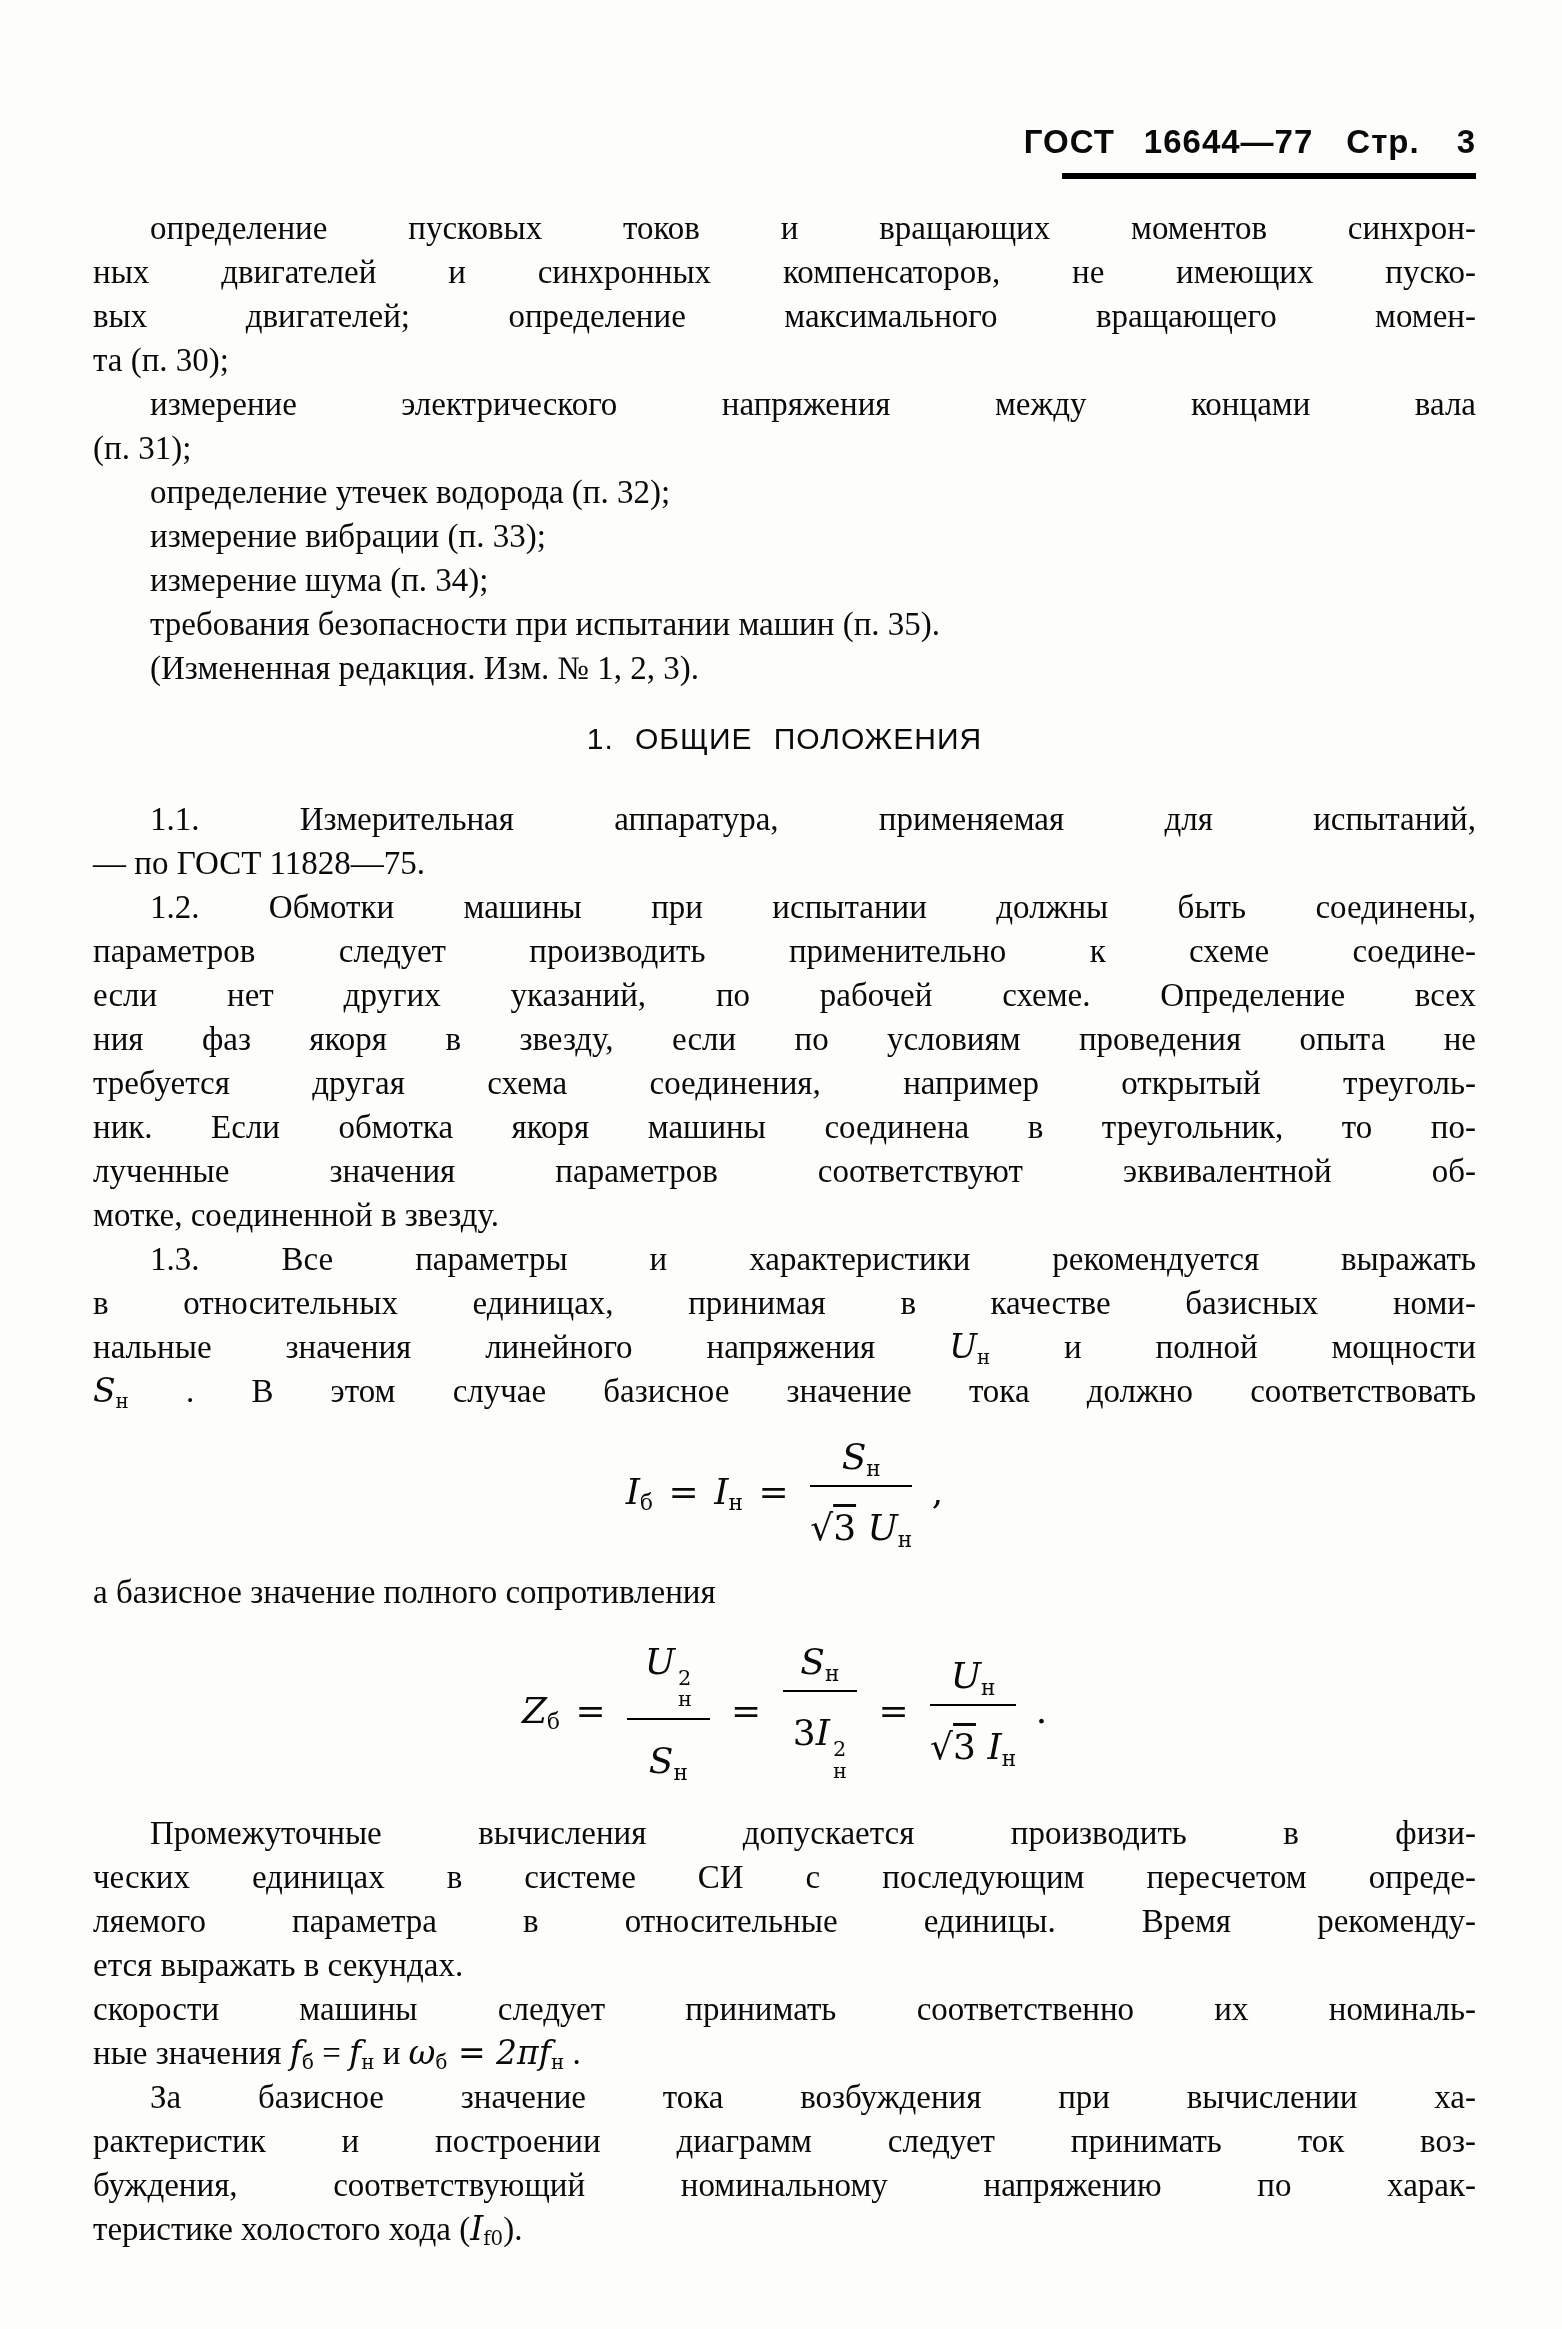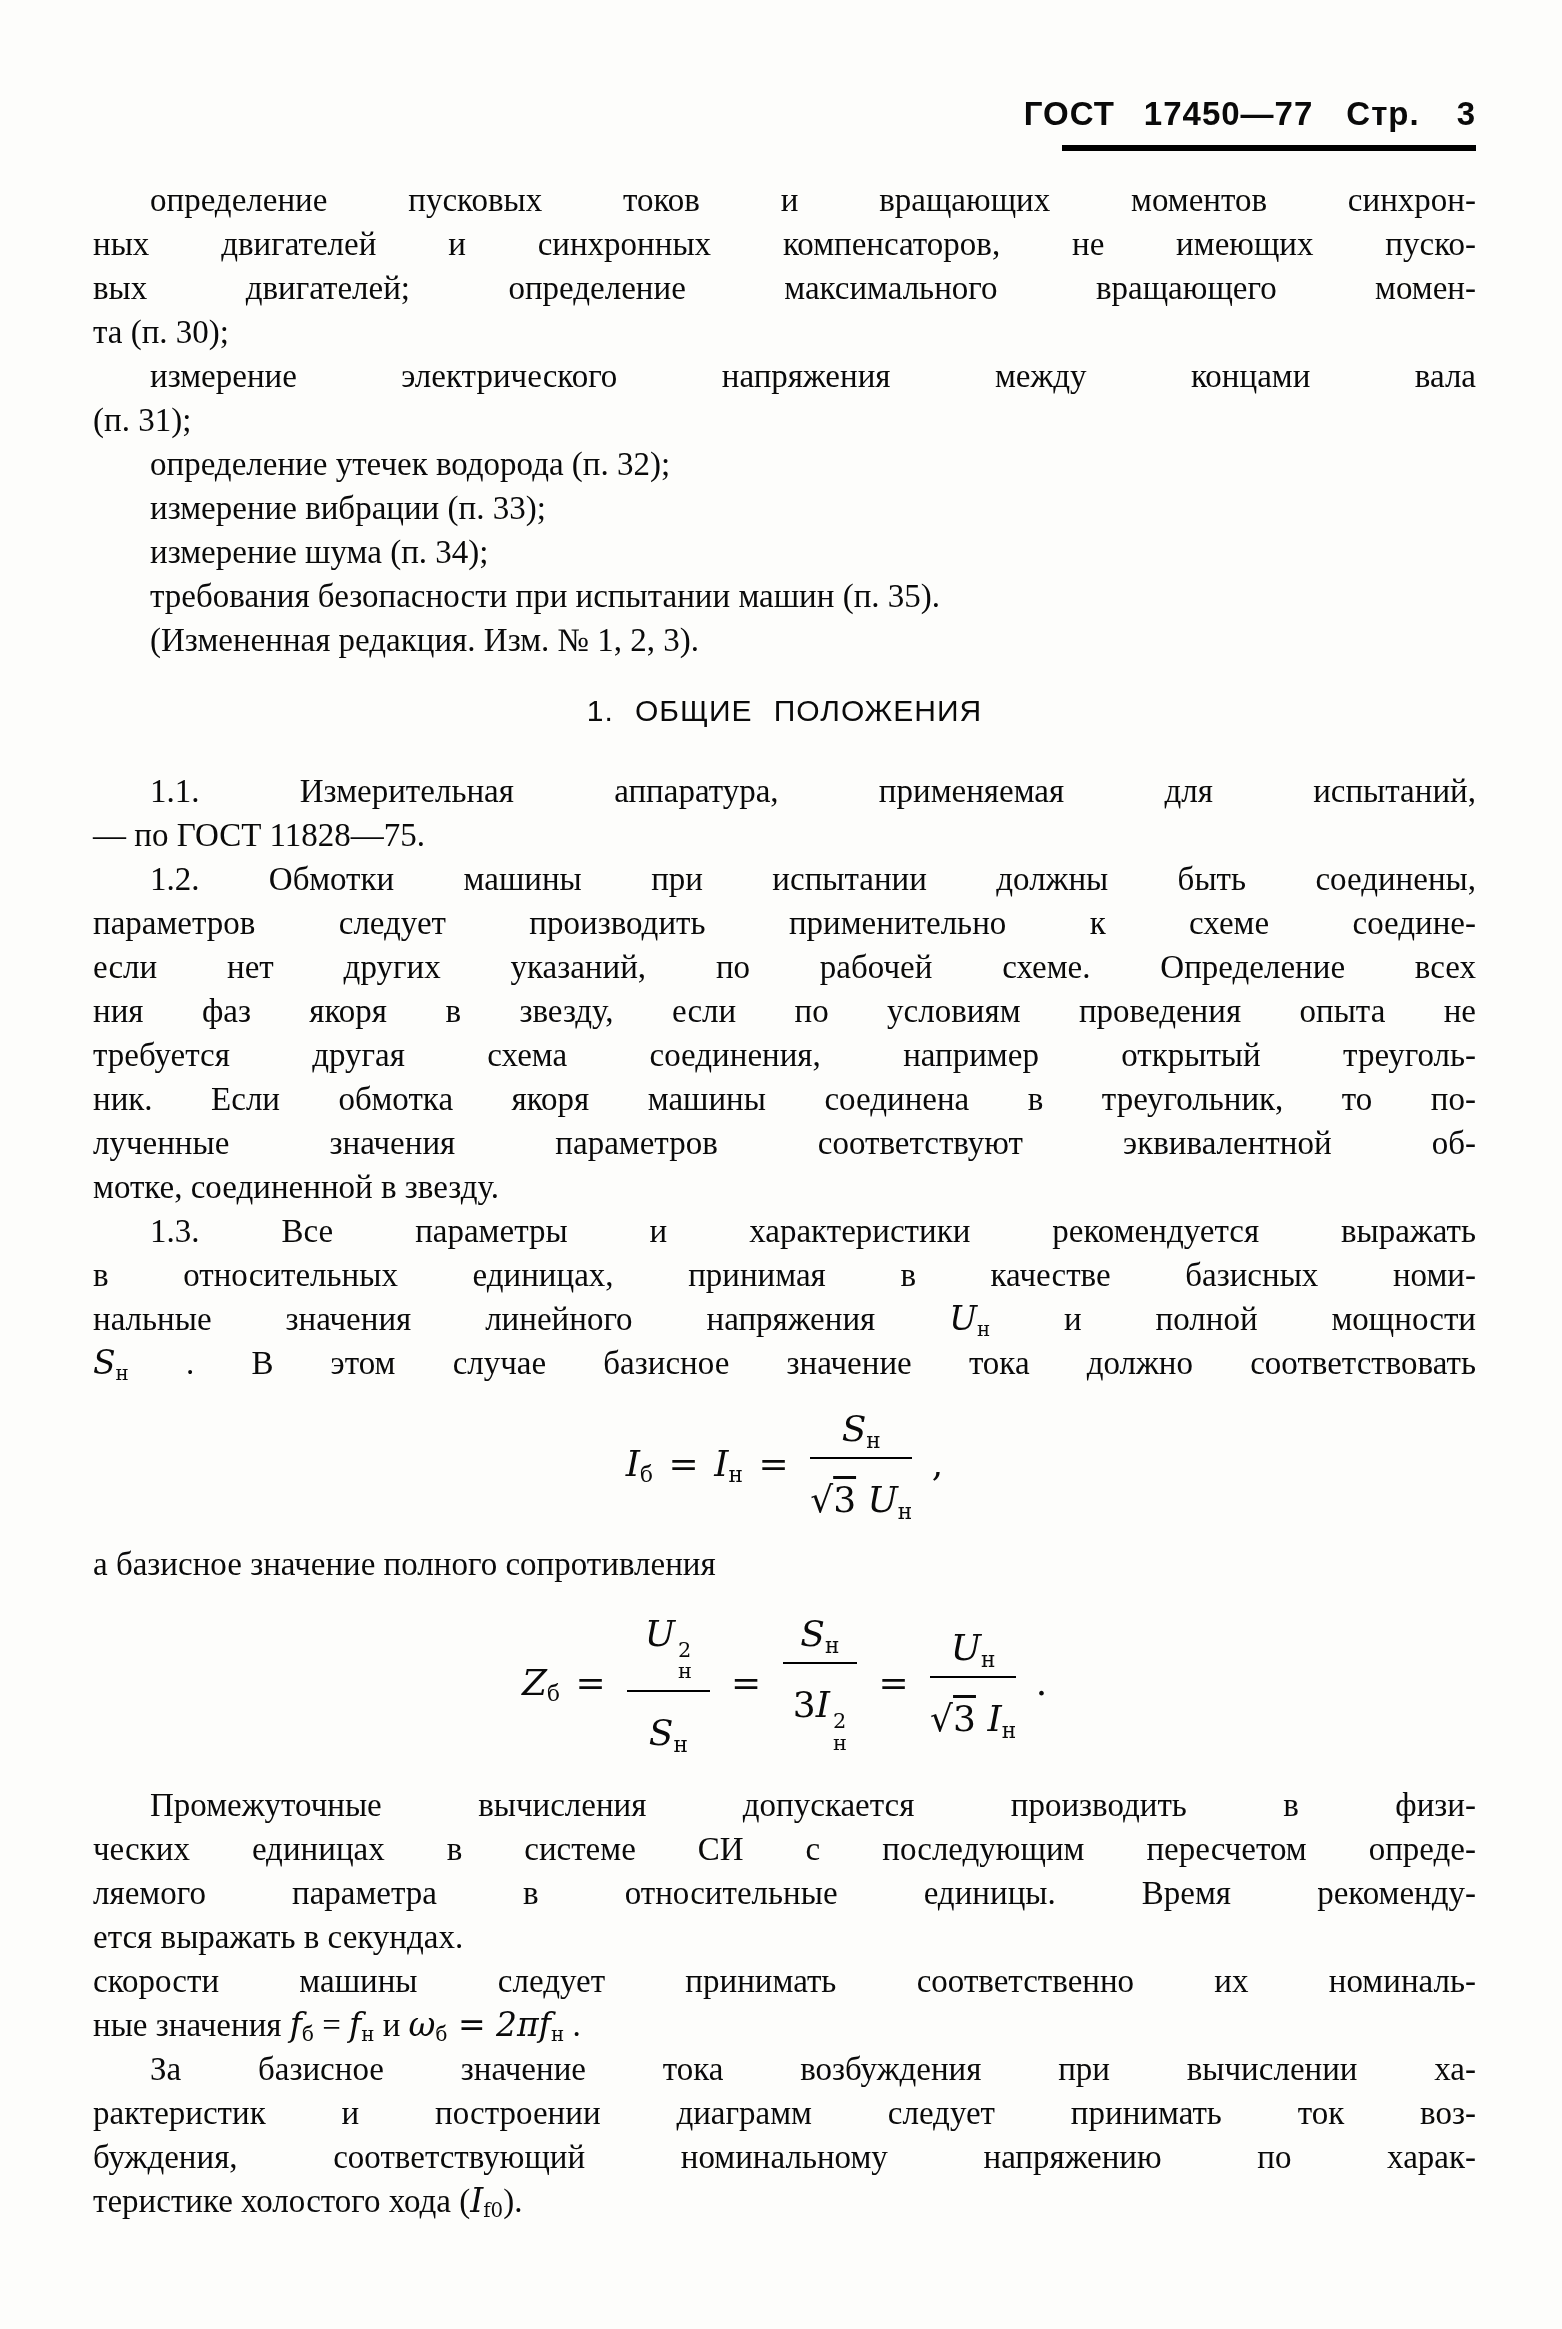--- a/index.html
+++ b/index.html
@@ -15,21 +15,21 @@
     overflow:hidden;
     font-family:"Liberation Serif",serif;
   }
   
   .hdr{
     display:flex;justify-content:flex-end;align-items:baseline;
     font-family:"Liberation Sans",sans-serif;
     font-weight:bold;font-size:33px;line-height:39px;
     letter-spacing:1px;
   }
-  .hdr span{display:inline-block;}
+  .hdr span{display:inline-block;margin-top:28px;}
   .hdr .gap1{margin-left:29px;}
   .hdr .gap2{margin-left:33px;}
   .hdr .gap3{margin-left:37px;}
   .hrule{height:5.9px;background:#000;width:414px;margin:11.7px 0 0 auto;}
   
   .content{margin-top:27px;font-size:33px;line-height:44px;}
   .ln{min-height:44px;}
   .j{text-align:justify;text-align-last:justify;}
   .ind{text-indent:57px;}
   .bb{font-weight:normal;}
@@ -65,21 +65,21 @@
   }
   .trail{margin-left:13.7px;font-style:normal;}
 </style>
 </head>
 <body>
 
 <div id="page">
 
   <div class="hdr">
     <span>ГОСТ</span>
-    <span class="gap1">17450—77</span>
+    <span class="gap1">16644—77</span>
     <span class="gap2">Стр.</span>
     <span class="gap3">3</span>
   </div>
   <div class="hrule"></div>
 
   <div class="content">
 
     <div>
       <div class="ln j ind">определение пусковых токов и вращающих моментов синхрон-</div>
       <div class="ln j">ных двигателей и синхронных компенсаторов, не имеющих пуско-</div>

